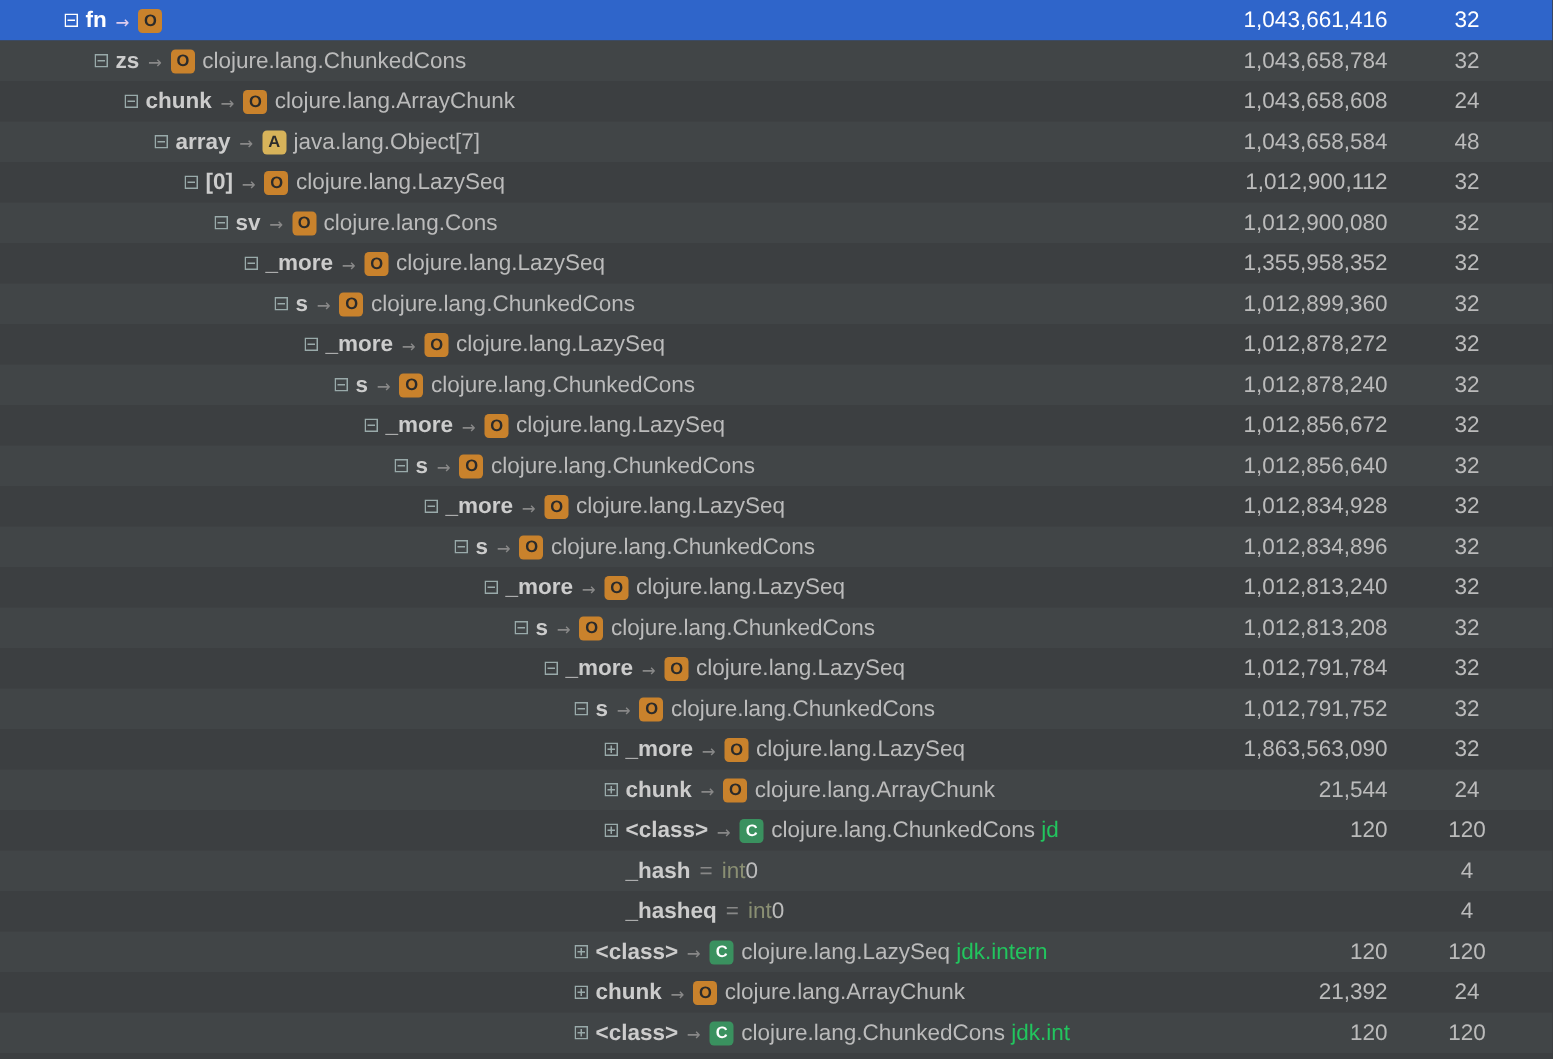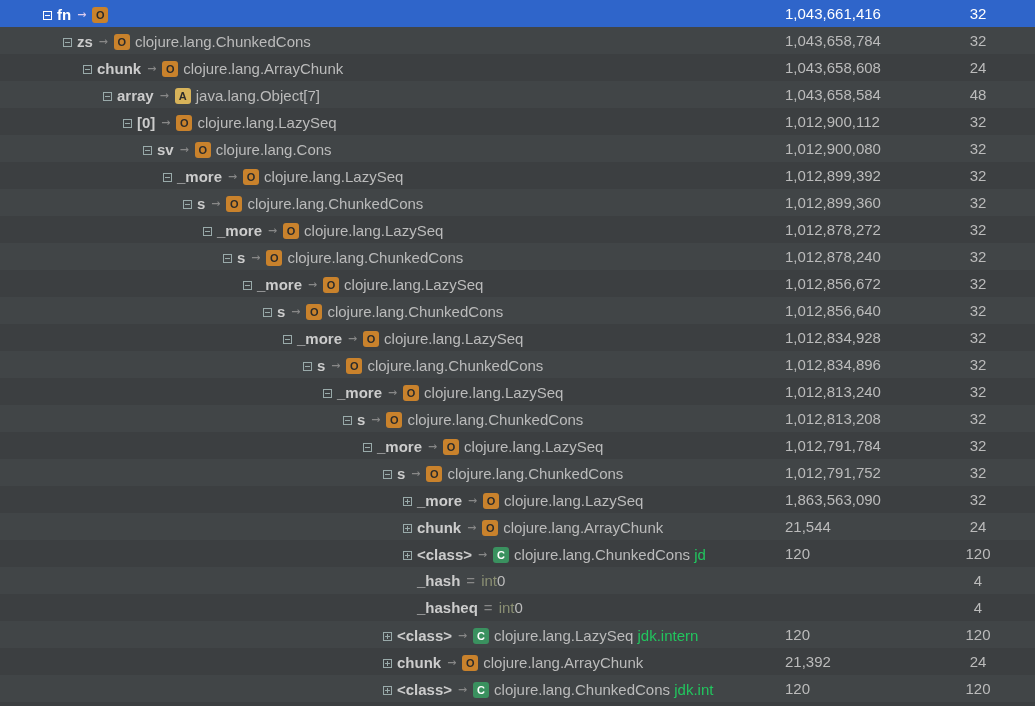--- a/index.html
+++ b/index.html
@@ -1,22 +1,22 @@
 <!DOCTYPE html>
 <html><head>
 <meta charset="utf-8">
 <style>
 html,body{margin:0;padding:0;background:#3c3f41;height:100%;font-family:"Segoe UI",Arial,sans-serif;font-size:15px;color:#bbb;overflow:hidden}
 .tree{width:1035px;height:706px;overflow:hidden}
 .row{display:flex;align-items:center;height:27px;box-sizing:border-box}
 .row:nth-child(odd){background:#3c3f41}
 .row:nth-child(even){background:#414547}
 .row.sel{background:#2f65ca;color:#fff}
-.left{flex:1 1 auto;display:flex;align-items:flex-end;overflow:hidden;white-space:nowrap}
-.col1{width:140px;padding-right:8px}
+.left{flex:1 1 auto;display:flex;align-items:center;overflow:hidden;white-space:nowrap}
+.col1{width:140px;text-align:right;padding-right:8px}
 .col2{width:90px;text-align:center;padding-right:12px}
 .indent{display:inline-block}
 .toggle{width:14px;height:14px;display:inline-flex;align-items:center;justify-content:center;margin-right:3px;flex:0 0 14px}
 .toggle svg{width:9px;height:9px}
 .toggle .stroke{stroke:#9aa}
 .row.sel .toggle .stroke{stroke:#fff}
 .ic{width:16px;height:16px;border-radius:3px;display:inline-flex;align-items:center;justify-content:center;font-size:11px;font-weight:700;margin-right:5px;flex:0 0 16px}
 .ic-o{background:#c9822c;color:#2b2b2b}
 .ic-a{background:#d7b35a;color:#2b2b2b}
 .ic-c{background:#3a915f;color:#fff}
@@ -143,21 +143,21 @@
           <svg viewBox="0 0 9 9">
             <rect x="0.5" y="0.5" width="8" height="8" fill="none" class="stroke" stroke-width="1"></rect>
             <line x1="2" y1="4.5" x2="7" y2="4.5" class="stroke" stroke-width="1"></line>
           </svg>
         </span>
         <span class="fname">_more</span>
         <span class="arrow">→</span>
         <span class="ic ic-o">O</span>
         <span class="cls">clojure.lang.LazySeq</span>
       </div>
-      <div class="col1">1,012,899,392</div>
+      <div class="col1">1,355,958,352</div>
       <div class="col2">32</div>
     </div>
     <div class="row">
       <div class="left">
         <span class="indent" style="width:180px"></span>
         <span class="toggle">
           <svg viewBox="0 0 9 9">
             <rect x="0.5" y="0.5" width="8" height="8" fill="none" class="stroke" stroke-width="1"></rect>
             <line x1="2" y1="4.5" x2="7" y2="4.5" class="stroke" stroke-width="1"></line>
           </svg>

